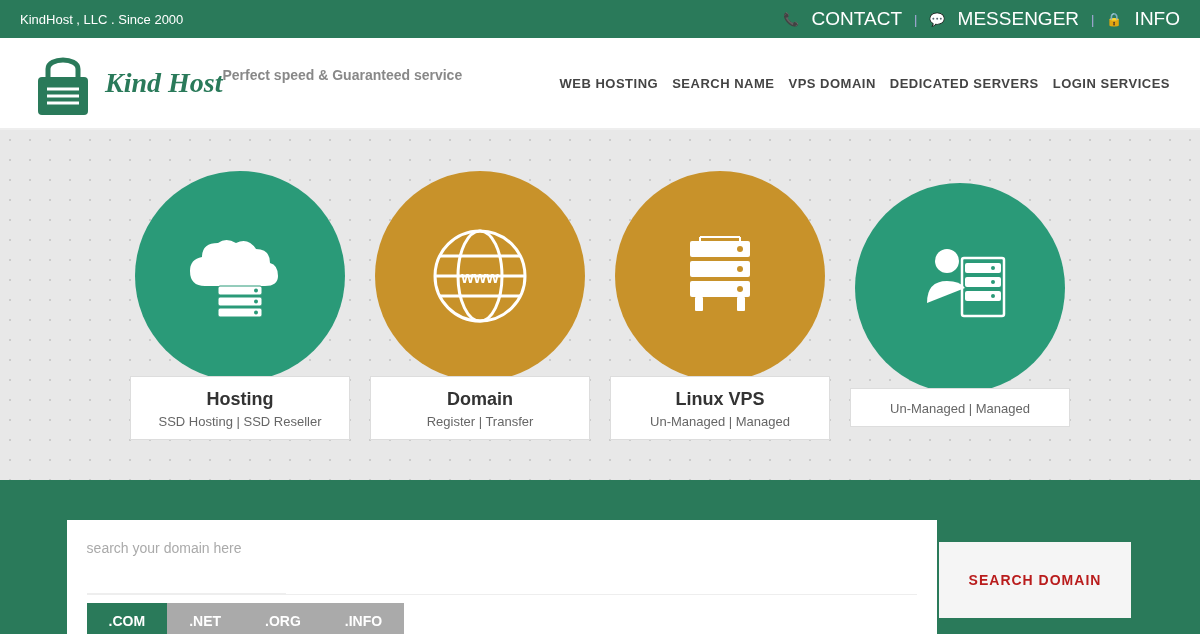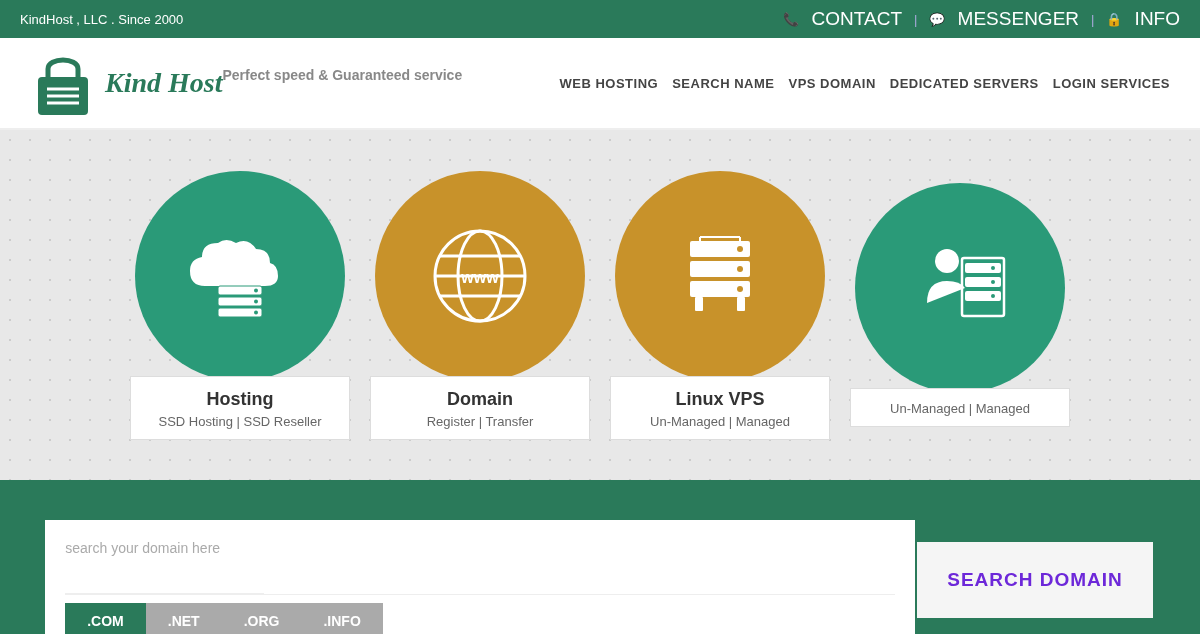--- a/index.html
+++ b/index.html
@@ -165,22 +165,22 @@
       font-weight: bold;
       cursor: pointer;
       border: none;
     }
     .tld-tab.active { background: #2a7a5a; }
     .tld-tab:not(.active) { background: #888; }
 
     .search-btn {
       background: #f5f5f5;
       border: 2px solid #2a7a5a;
-      color: #6d28d9;
-      font-size: 19px;
+      color: #b91c1c;
+      font-size: 14px;
       font-weight: bold;
       padding: 0 30px;
       cursor: pointer;
       letter-spacing: 1px;
       height: 80px;
       white-space: nowrap;
     }
 
     
   </style>

